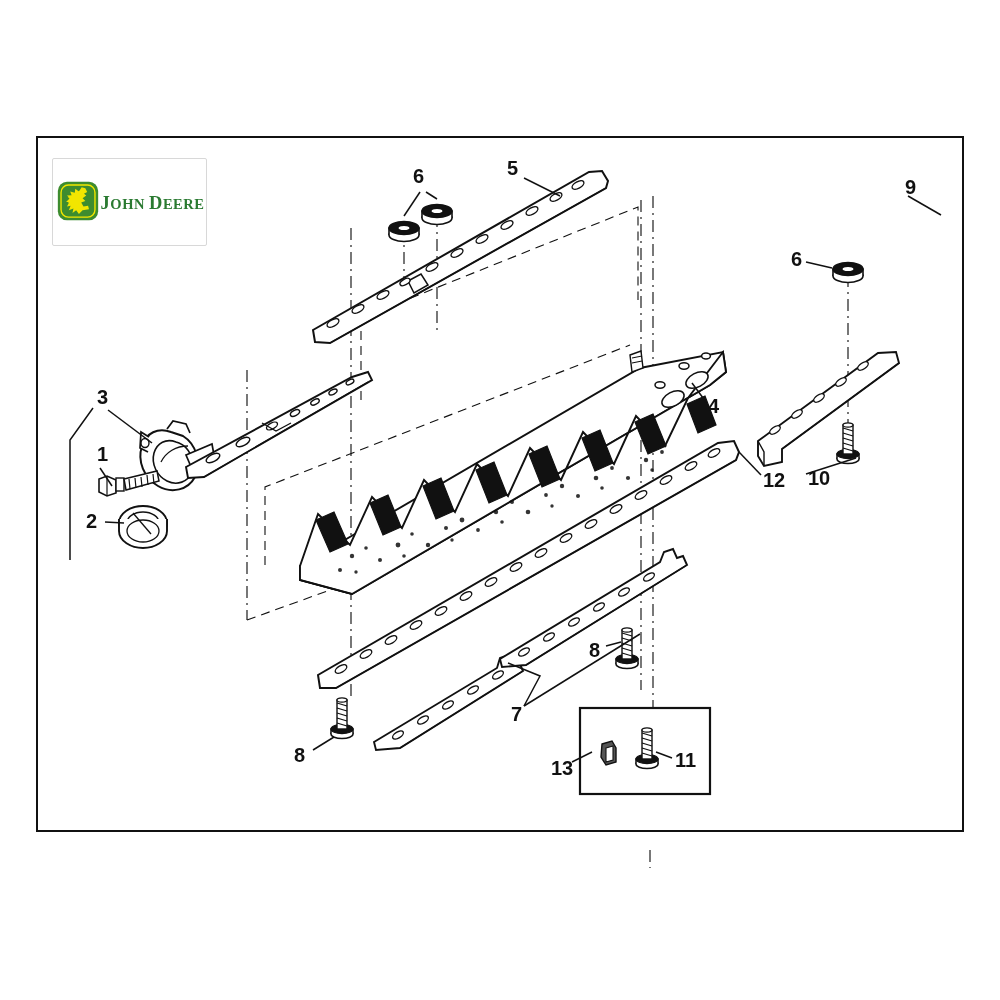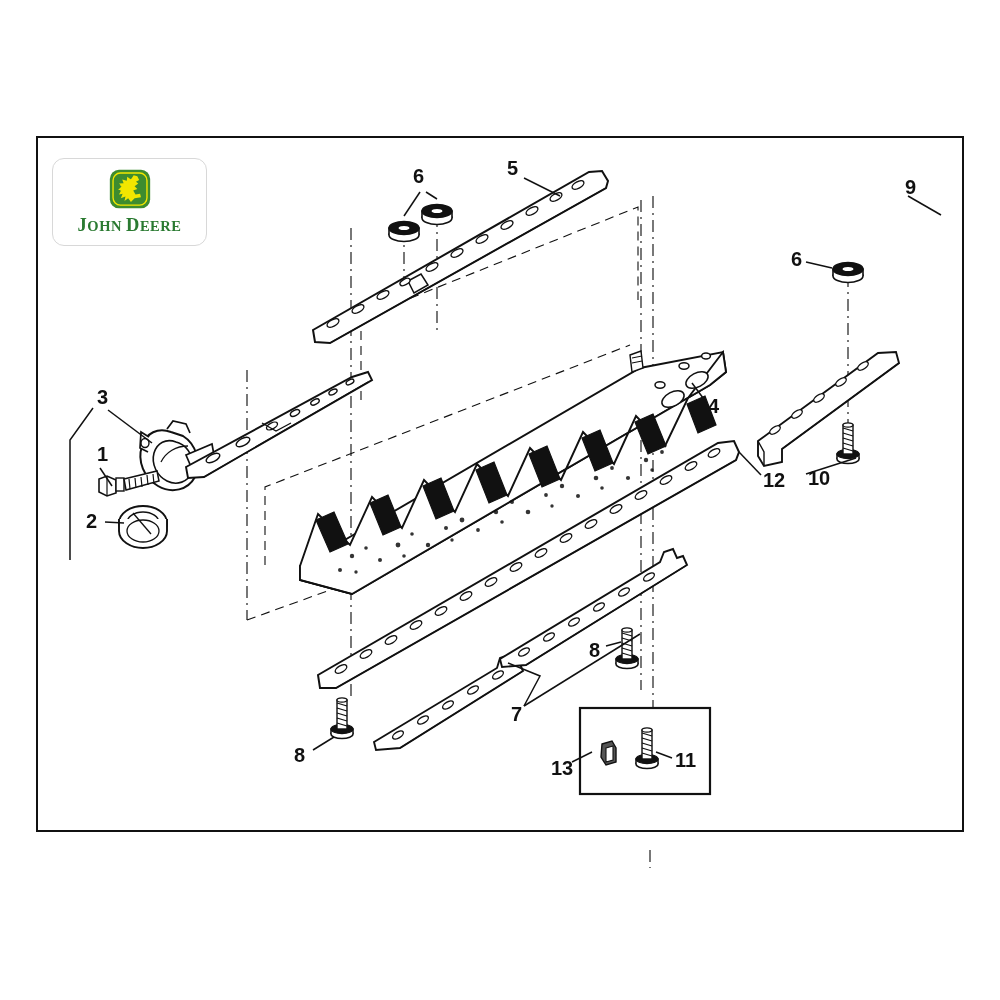--- a/index.html
+++ b/index.html
@@ -1,20 +1,20 @@
 <!DOCTYPE html>
 <html><head>
 <meta charset="utf-8">
 <style>
   html,body{margin:0;padding:0;background:#ffffff;}
   body{width:1000px;height:1000px;font-family:"Liberation Sans",sans-serif;overflow:hidden;}
   #stage{position:relative;width:1000px;height:1000px;background:#fff;}
   #frame{position:absolute;left:36px;top:136px;width:928px;height:696px;border:2.5px solid #111;background:#fff;box-sizing:border-box;}
-  #logo{position:absolute;left:52px;top:158px;width:155px;height:88px;border:1px solid #d8d8d8;border-radius:12px;background:#fff;
-        display:flex;flex-direction:column;align-items:center;justify-content:center;box-sizing:border-box;}
+  #logo{position:absolute;left:52px;top:158px;width:155px;height:88px;border:1px solid #d8d8d8;border-radius:2px;background:#fff;
+        display:flex;flex-direction:row;align-items:center;justify-content:center;box-sizing:border-box;}
   #logo .mark{width:46px;height:44px;}
   #logo .wordmark{margin-top:3px;font-family:"Liberation Serif",serif;font-weight:bold;color:#2a7a31;font-size:14.5px;letter-spacing:.5px;white-space:nowrap;}
   #logo .wordmark .big{font-size:18.5px;}
   svg.overlay{position:absolute;left:0;top:0;width:1000px;height:1000px;pointer-events:none;}
   .cl{font-family:"Liberation Sans",sans-serif;font-weight:bold;font-size:20px;fill:#111;}
 </style>
 </head>
 <body>
 
 <div id="stage">

